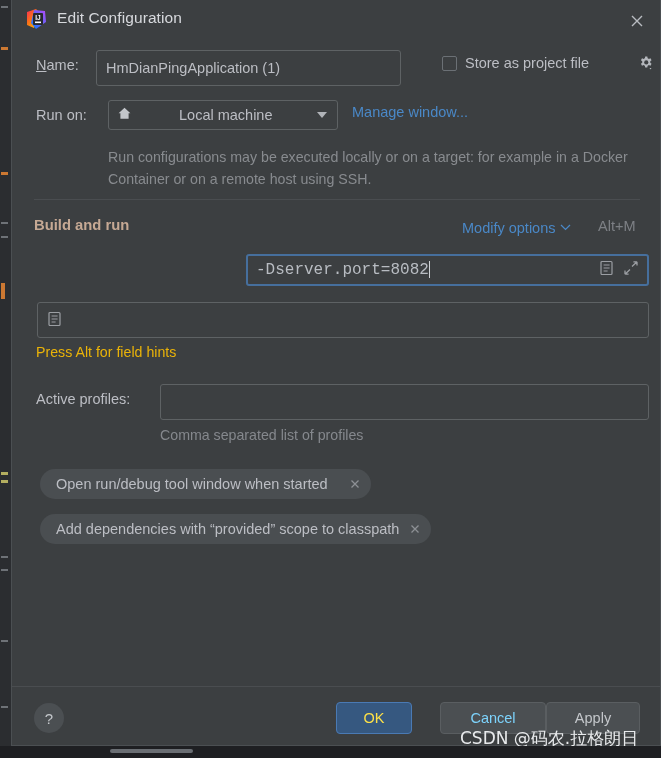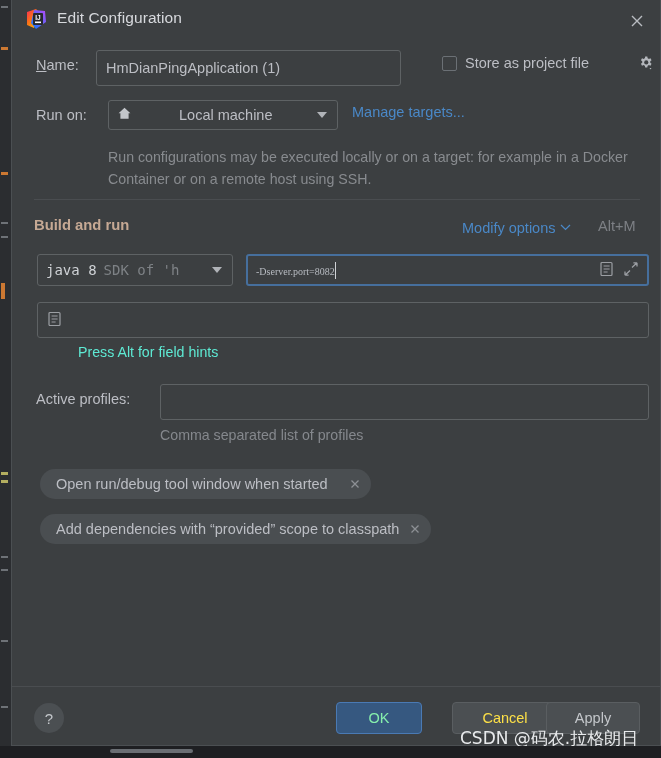--- a/index.html
+++ b/index.html
@@ -238,22 +238,22 @@
 
   
   #vm-field {
     left: 234px;
     top: 254px;
     width: 403px;
     height: 32px;
     border: 2px solid #466f9d;
     background: #3c3f41;
     padding: 0 8px;
-    font-family: Liberation Serif, serif;
-    font-size: 10px;
+    font-family: Liberation Mono, monospace;
+    font-size: 16px;
     color: #b8bcc2;
   }
   #vm-field .vmtext { flex: 1; white-space: nowrap; }
   .caret {
     display: inline-block;
     width: 1px;
     height: 17px;
     background: #cfd2d6;
     vertical-align: -4px;
   }
@@ -269,22 +269,21 @@
     font-size: 14px;
     color: #b8bcc2;
   }
   #mainclass-field .mctext { flex: 1; }
 
   #press-alt {
     position: absolute;
     left: 24px;
     top: 344px;
     font-size: 14.2px;
-    color: #5eead4;
-    margin-left: 42px;
+    color: #eab308;
   }
 
   
   #active-profiles-label {
     left: 24px;
     top: 391px;
   }
   #profiles-field {
     left: 148px;
     top: 384px;
@@ -357,33 +356,32 @@
     border-radius: 4px;
     display: flex;
     align-items: center;
     justify-content: center;
     font-size: 14.5px;
     cursor: pointer;
   }
   #ok-btn {
     left: 324px;
     top: 702px;
-    width: 86px;
+    width: 76px;
     background: #365880;
     border: 1px solid #4a7ab4;
-    color: #86efac;
+    color: #fde047;
   }
   #cancel-btn {
     left: 428px;
     top: 702px;
     width: 106px;
     background: #4b4f52;
     border: 1px solid #5a5e61;
-    color: #fde047;
-    margin-left: 12px;
+    color: #7dd3fc;
   }
   #apply-btn {
     left: 534px;
     top: 702px;
     width: 94px;
     background: #4b4f52;
     border: 1px solid #5a5e61;
     color: #c4c7cb;
   }
 
@@ -491,37 +489,32 @@
   <span class="row-label" style="left:24px; top:107px;">Run on:</span>
   <div class="field" id="runon-combo">
     <span>
       <svg width="15" height="15" viewBox="0 0 15 15">
         <path d="M7.5 1.8 L13.4 7.3 H11.6 V12.8 H3.4 V7.3 H1.6 Z" fill="#c2c5ca"></path>
       </svg>
     </span>
     <span class="combo-text">Local machine</span>
     <span class="combo-arrow"></span>
   </div>
-  <span id="manage-targets">Manage targets...</span>
+  <span id="manage-targets">Manage window...</span>
 
   <div id="runon-hint">Run configurations may be executed locally or on a target: for example in a Docker Container or on a remote host using SSH.</div>
 
   <div class="separator"></div>
 
   <span id="build-run-title">Build and run</span>
   <span id="modify-options"><span>Modify options</span><span class="link-chevron"><svg width="11" height="8" viewBox="0 0 11 8">
           <path d="M1 2 L5.5 6.4 L10 2" stroke="#4a88c7" stroke-width="1.3" fill="none"></path>
         </svg></span></span>
   <span id="alt-m">Alt+M</span>
 
-  <div class="field" id="jdk-combo">
-    <span class="jdk-main">java 8</span>
-    <span class="jdk-sub">SDK of 'h</span>
-    <span class="combo-arrow"></span>
-  </div>
 
   <div class="field" id="vm-field">
     <span class="vmtext"><span>-Dserver.port=8082</span><span class="caret"></span></span>
     <span class="field-icons">
       <span>
         <svg width="15" height="16" viewBox="0 0 15 16">
           <rect x="2" y="1.5" width="11" height="13" rx="1" fill="none" stroke="#9b9ea3" stroke-width="1.2"></rect>
           <path d="M4.6 5 h6 M4.6 8 h6 M4.6 11 h4" stroke="#9b9ea3" stroke-width="1.2"></path>
         </svg>
       </span>

